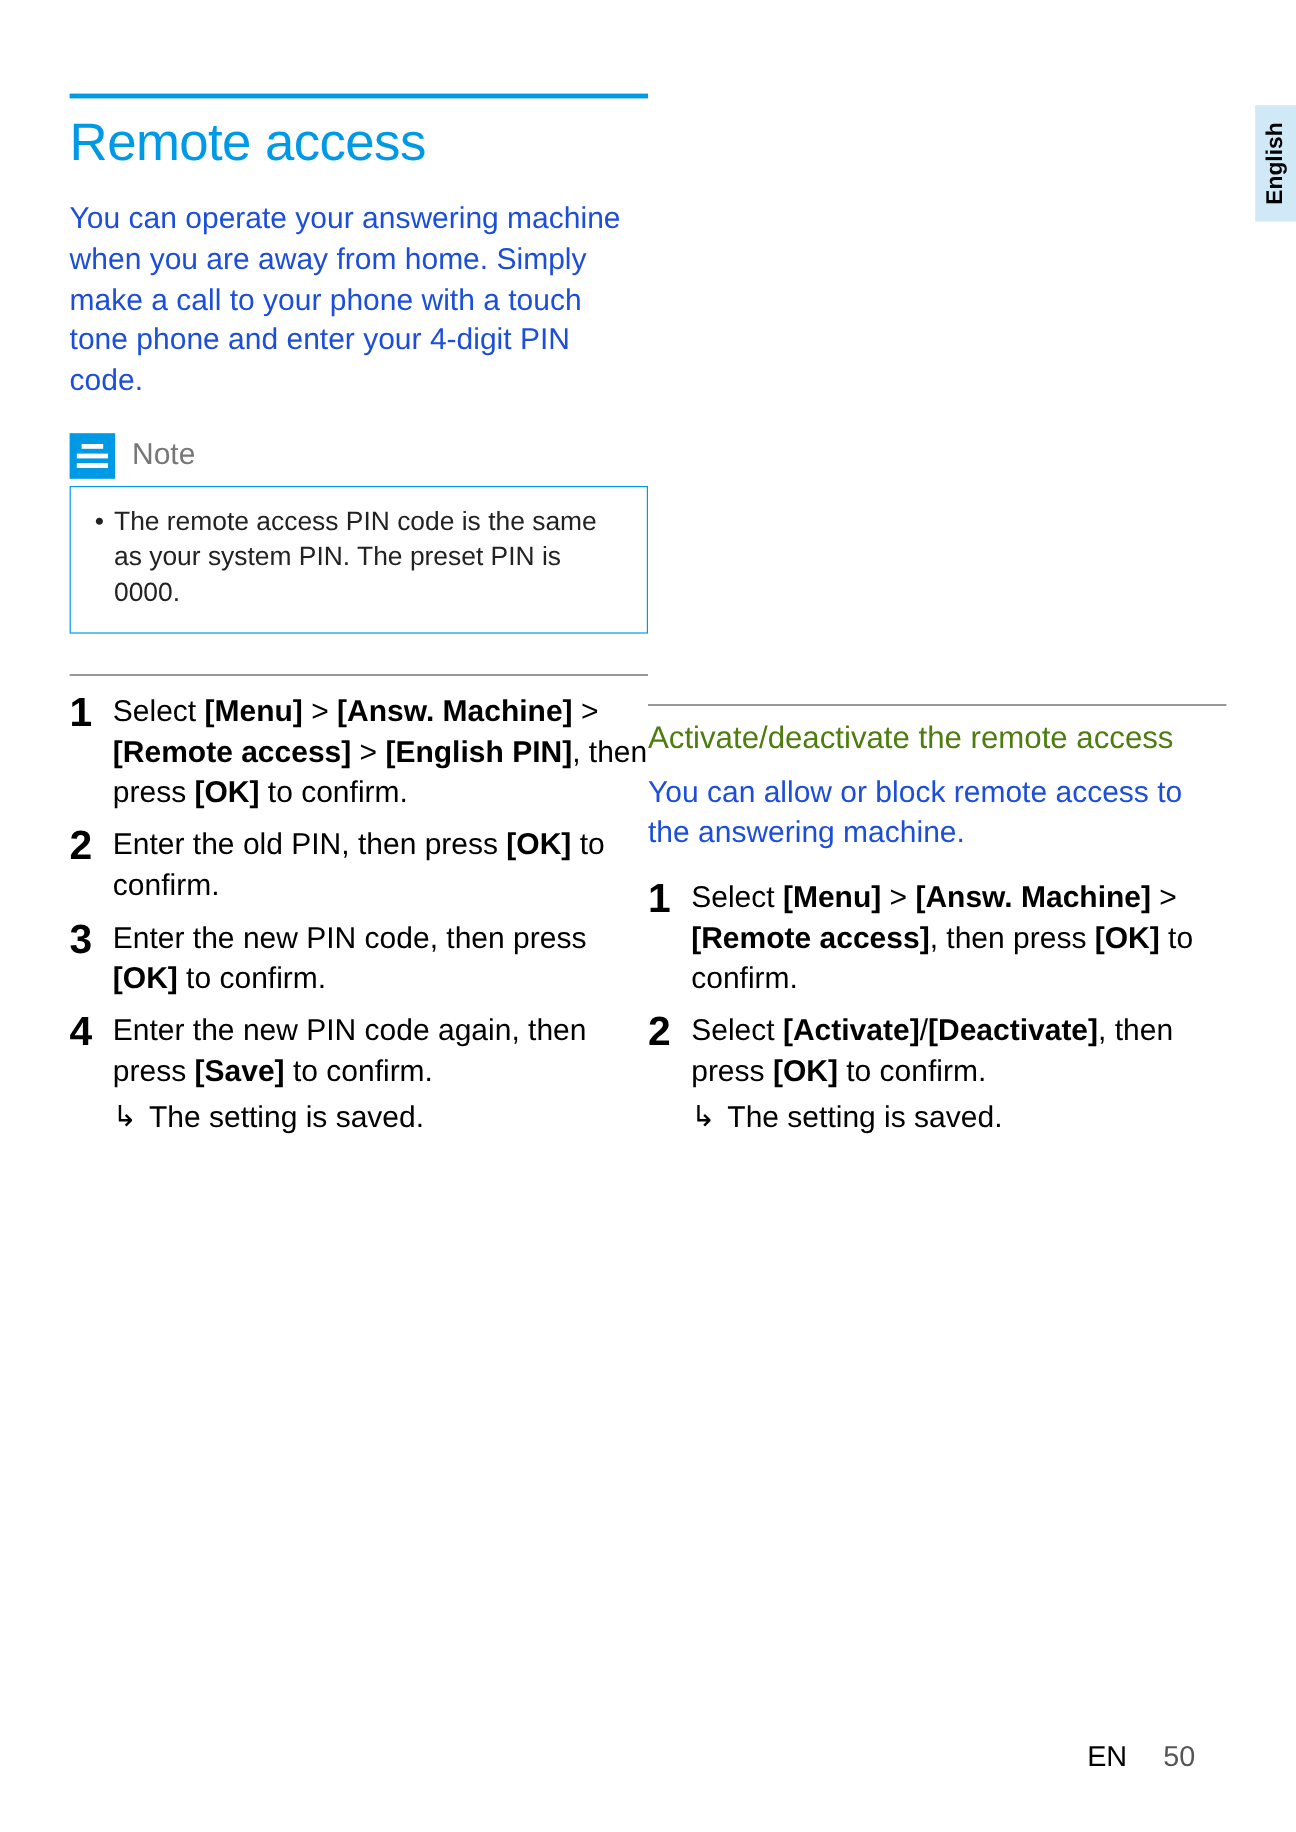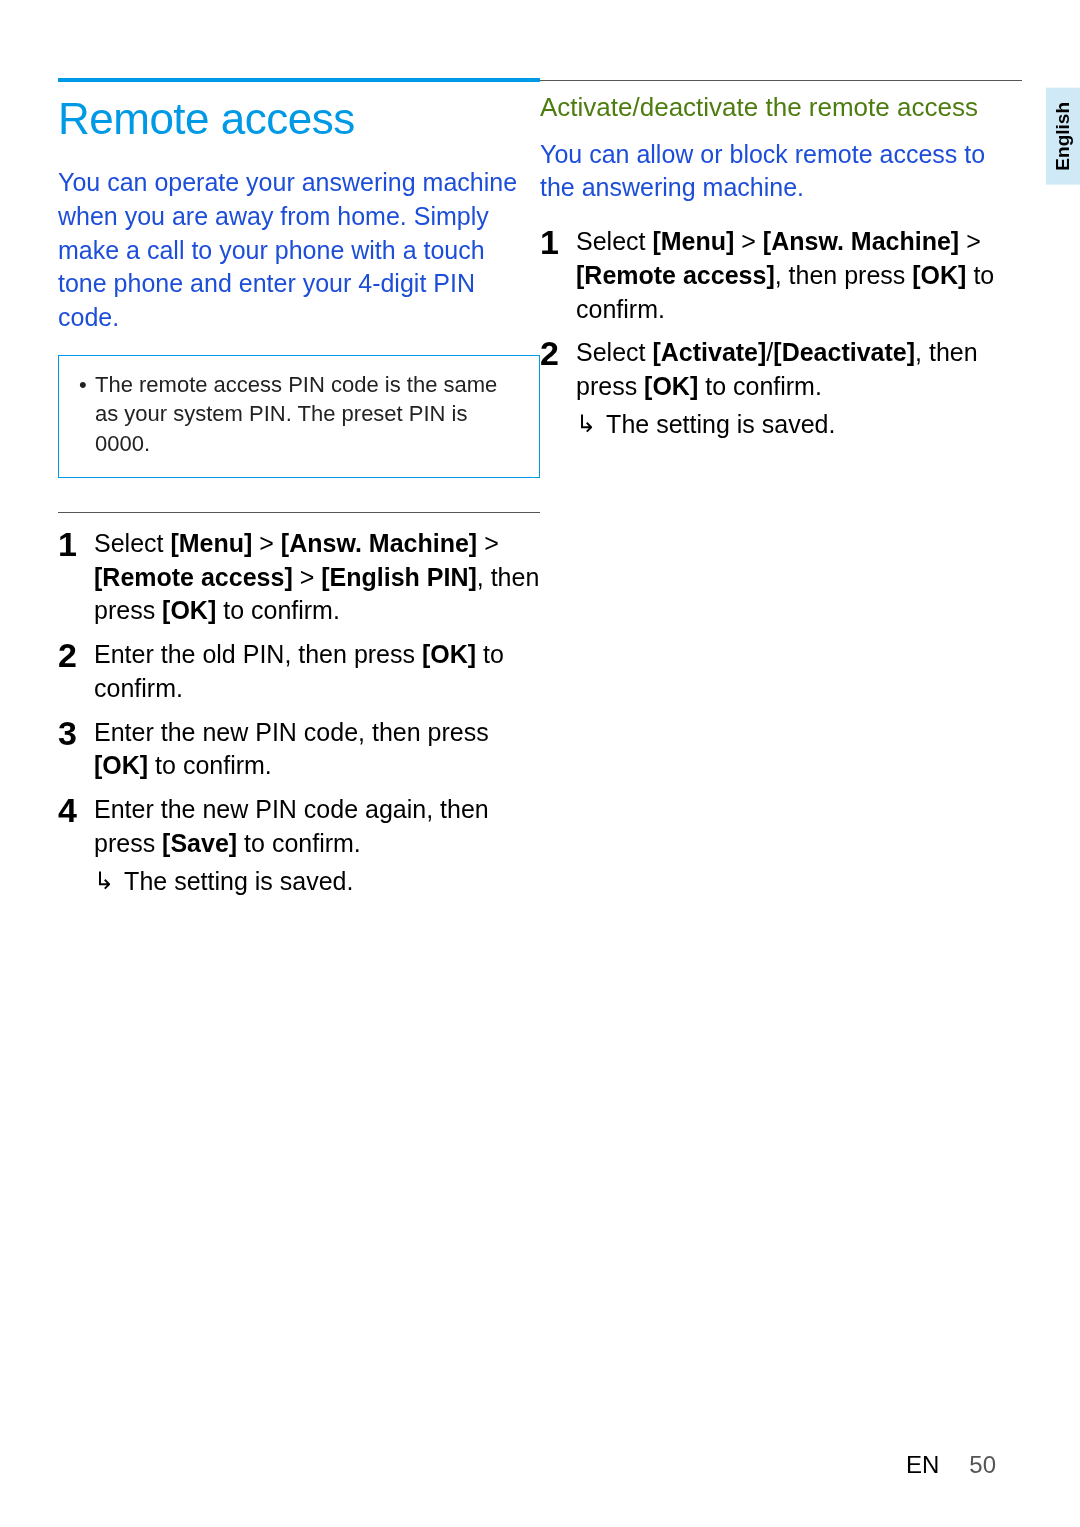--- a/index.html
+++ b/index.html
@@ -7,20 +7,21 @@
     width: 1080px;
     height: 1527px;
     background: #fff;
     font-family: "Gill Sans", "Gill Sans MT", "Segoe UI", sans-serif;
     position: relative;
     color: #000;
   }
   .page {
     padding: 60px 58px 50px 58px;
     display: flex;
+    align-items: flex-end;
   }
   .col {
     flex: 1;
     min-width: 0;
   }
   .left-col { }
   .right-col { }
   .top-rule-left {
     border-top: 4px solid #0099e5;
     margin-bottom: 12px;
@@ -157,20 +158,28 @@
 <div class="lang-tab">English</div>
 
 <div class="page">
 
   <div class="col left-col">
     <div class="top-rule-left"></div>
     <h1 class="h1">Remote access</h1>
 
     <p class="body-text">You can operate your answering machine when you are away from home. Simply make a call to your phone with a touch tone phone and enter your 4-digit PIN code.</p>
 
+    <div class="note-title-row">
+      <div class="note-icon">
+        <div class="line1"></div>
+          <div class="line2"></div>
+          <div class="line3"></div>
+      </div>
+      <div class="note-label">Note</div>
+    </div>
     <div class="note-box">
       <ul>
           <li>The remote access PIN code is the same as your system PIN. The preset PIN is 0000.</li>
         </ul>
     </div>
 
     <hr class="hr-thin">
 
     <ol class="steps">
       <li>

